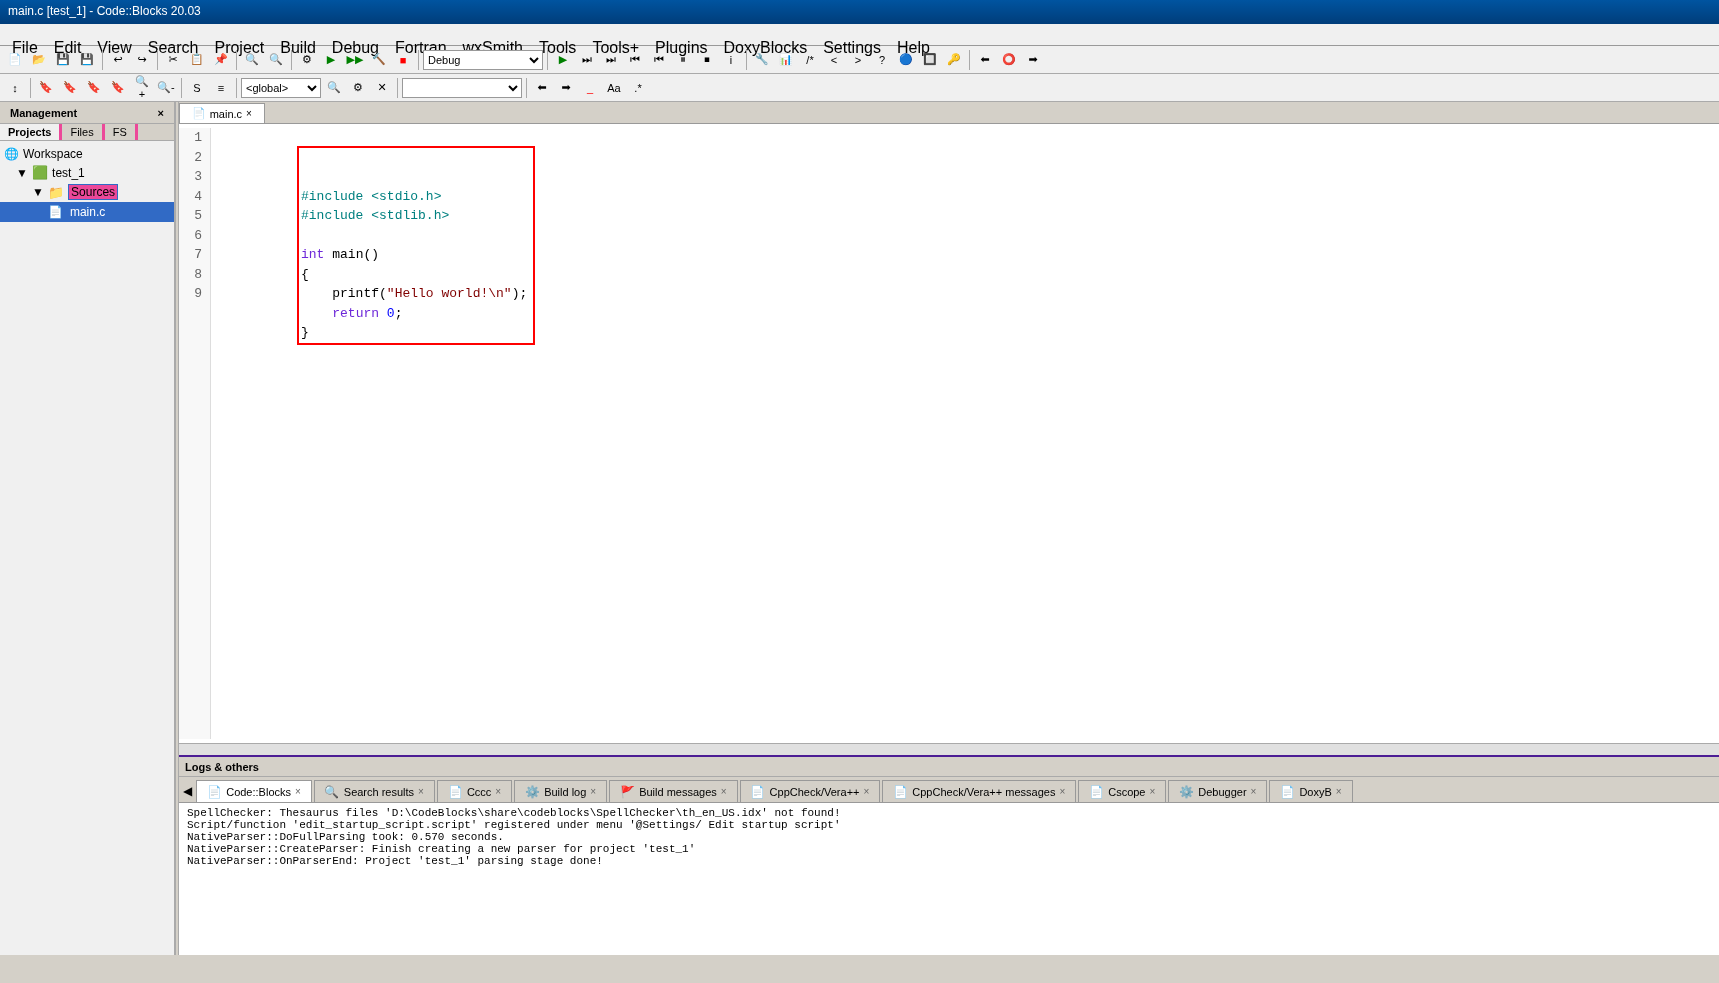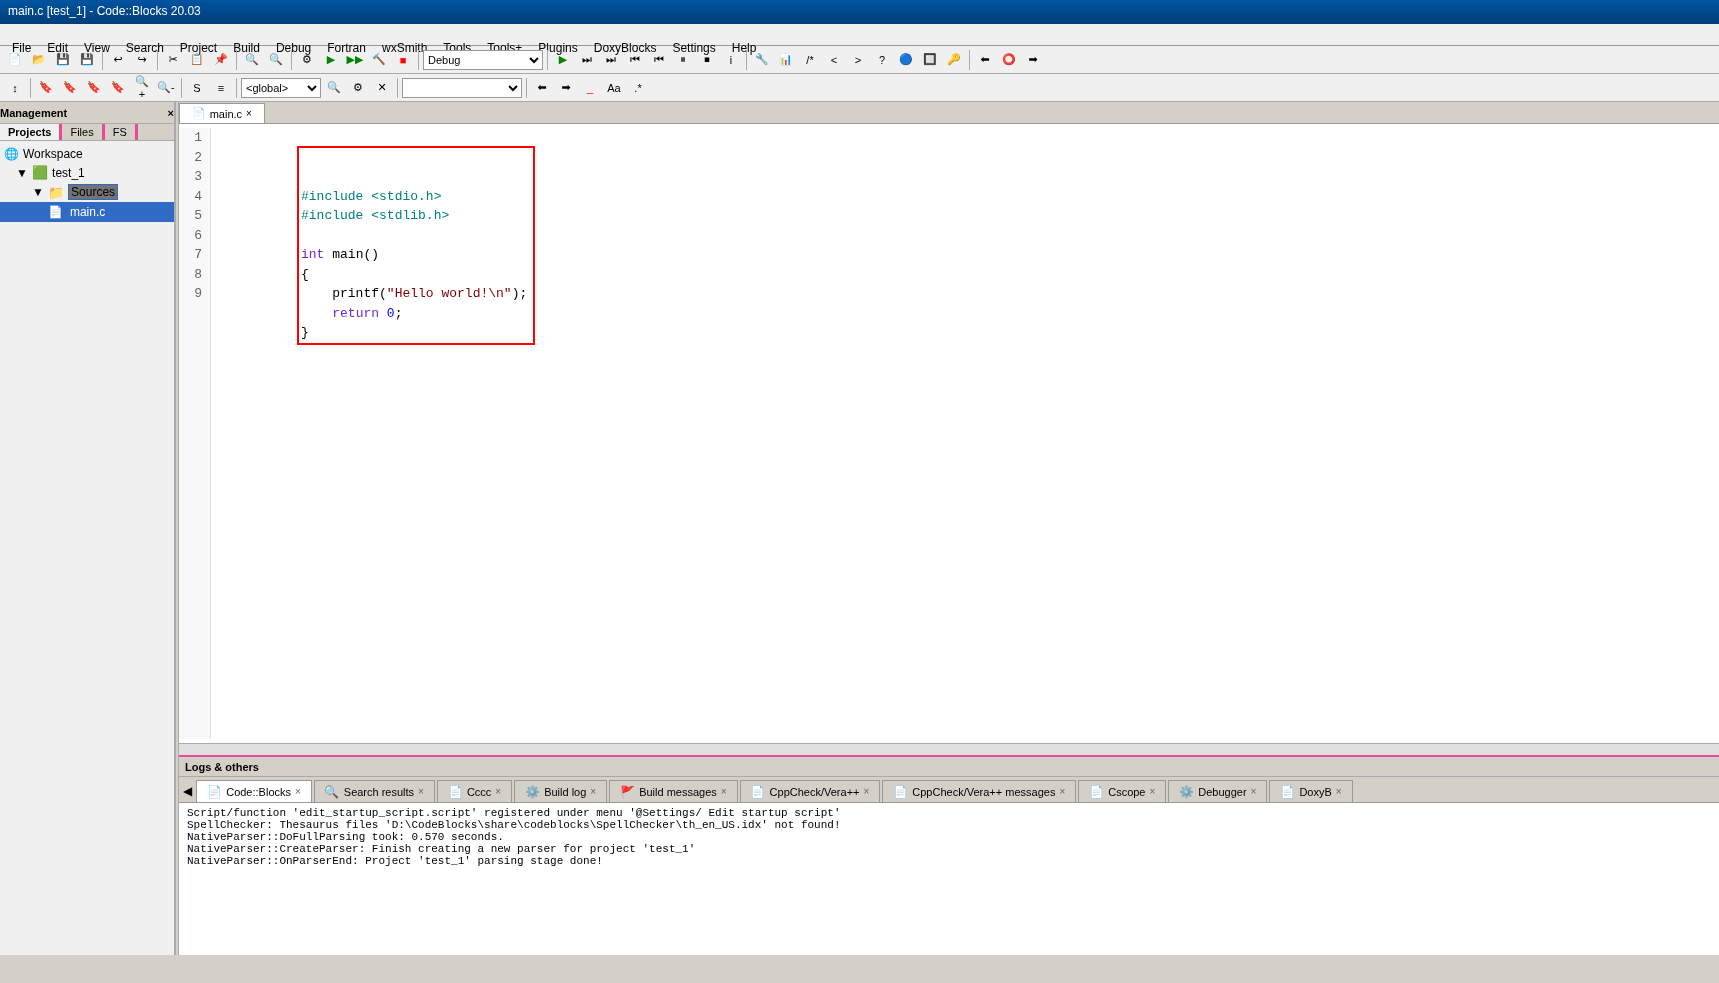--- a/index.html
+++ b/index.html
@@ -21,21 +21,21 @@
       background: #f0f0f0;
       border-bottom: 1px solid #999;
       display: flex;
       align-items: center;
       height: 22px;
       padding: 0 4px;
     }
     .menu-item {
       padding: 2px 8px;
       cursor: pointer;
-      font-size: 12px;
+      font-size: 16px;
       margin-top: 26px;
     }
     .tb-btn {
       width: 22px; height: 22px;
       border: 1px solid transparent;
       background: transparent;
       cursor: pointer;
       display: flex; align-items: center; justify-content: center;
       font-size: 11px;
     }
@@ -66,21 +66,21 @@
     #sidebar {
       width: 175px;
       background: #f0f0f0;
       border-right: 1px solid #aaa;
       display: flex;
       flex-direction: column;
       min-height: 0;
     }
     #sidebar-header {
       background: #d4d0c8;
-      padding: 2px 0;
+      padding: 2px 10px;
       font-size: 11px;
       font-weight: bold;
       display: flex;
       justify-content: space-between;
       align-items: center;
       border-bottom: 1px solid #aaa;
       height: 22px;
     }
     #sidebar-tabs {
       display: flex;
@@ -170,21 +170,21 @@
       height: 12px;
       background: #e0e0e0;
       border-top: 1px solid #aaa;
     }
 
     
     #bottom-panel {
       height: 200px;
       display: flex;
       flex-direction: column;
-      border-top: 2px solid #ec4899;
+      border-top: 2px solid #4c1d95;
     }
     #bottom-header {
       background: #d4d0c8;
       padding: 2px 6px;
       font-size: 11px;
       font-weight: bold;
       border-bottom: 1px solid #aaa;
       height: 20px;
       display: flex; align-items: center;
     }
@@ -375,21 +375,21 @@
         <span>Workspace</span>
       </div>
       <div class="tree-item tree-indent1">
         <span>▼</span>
         <span style="font-size:13px;">🟩</span>
         <span>test_1</span>
       </div>
       <div class="tree-item tree-indent2">
         <span>▼</span>
         <span class="folder-icon">📁</span>
-        <span style="border:1px solid #316ac5; padding:0 2px; background:#737373;">Sources</span>
+        <span style="border:1px solid #316ac5; padding:0 2px; background:#ec4899;">Sources</span>
       </div>
       <div class="tree-item tree-indent3 selected">
         <span>📄</span>
         <span style="border:1px solid #316ac5; padding:0 2px;">main.c</span>
       </div>
     </div>
   </div>
 
   <div class="splitter-v"></div>
 
@@ -487,22 +487,22 @@
           <span class="bottom-tab-close">×</span>
         </div>
         <div class="bottom-tab">
           <span class="bottom-tab-icon">📄</span>
           <span>DoxyB</span>
           <span class="bottom-tab-close">×</span>
         </div>
       </div>
 
       <div id="bottom-content">
+        <div>SpellChecker: Thesaurus files 'D:\CodeBlocks\share\codeblocks\SpellChecker\th_en_US.idx' not found!</div>
         <div>Script/function 'edit_startup_script.script' registered under menu '@Settings/ Edit startup script'</div>
-        <div>SpellChecker: Thesaurus files 'D:\CodeBlocks\share\codeblocks\SpellChecker\th_en_US.idx' not found!</div>
         <div>NativeParser::DoFullParsing took: 0.570 seconds.</div>
         <div>NativeParser::CreateParser: Finish creating a new parser for project 'test_1'</div>
         <div>NativeParser::OnParserEnd: Project 'test_1' parsing stage done!</div>
       </div>
     </div>
 
   </div>
 </div>
 
 </body></html>

